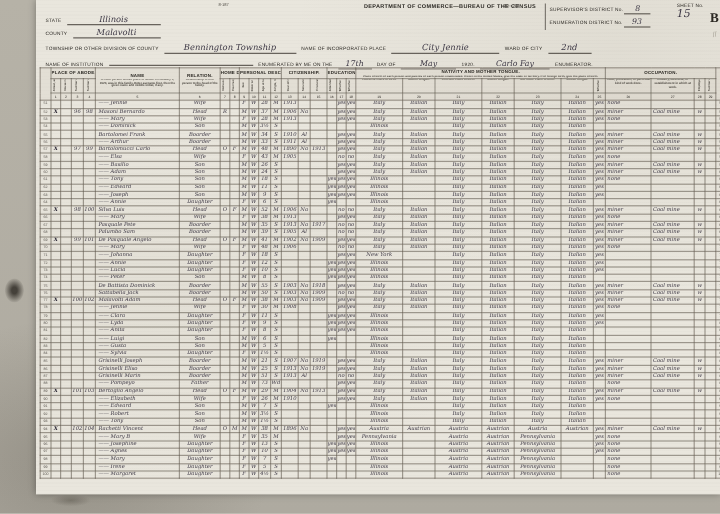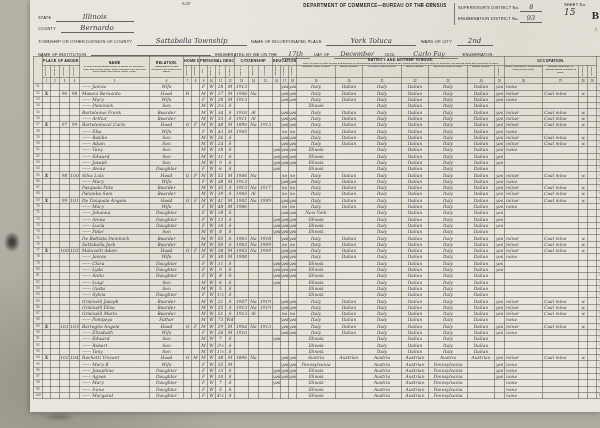--- a/index.html
+++ b/index.html
@@ -62,37 +62,37 @@
     <div class="formno">8-187</div>
     <div class="formref">20—278</div>
     <div class="dept">DEPARTMENT OF COMMERCE—BUREAU OF THE CENSUS</div>
 
     <div class="hrow" style="left:8px;top:5px;">
       <span class="lbl">STATE</span>
       <span class="fill hand" style="width:78px;font-size:7px;">Illinois</span>
     </div>
     <div class="hrow" style="left:8px;top:16px;">
       <span class="lbl">COUNTY</span>
-      <span class="fill hand" style="width:73px;font-size:7px;">Bernardo</span>
+      <span class="fill hand" style="width:73px;font-size:7px;">Malavolti</span>
     </div>
     <div class="hrow" style="left:8px;top:29px;">
       <span class="lbl">TOWNSHIP OR OTHER DIVISION OF COUNTY</span>
-      <span class="fill hand" style="width:110px;font-size:7px;">Sattabella Township</span>
+      <span class="fill hand" style="width:110px;font-size:7px;">Bennington Township</span>
       <span class="lbl">NAME OF INCORPORATED PLACE</span>
-      <span class="fill hand" style="width:90px;font-size:7px;">York Toluca</span>
+      <span class="fill hand" style="width:90px;font-size:7px;">City Jennie</span>
       <span class="lbl">WARD OF CITY</span>
       <span class="fill hand" style="width:36px;font-size:7px;font-style:italic;">2nd</span>
     </div>
     <div class="hrow" style="left:8px;top:42px;">
       <span class="lbl">NAME OF INSTITUTION</span>
       <span class="fill" style="width:120px;"></span>
       <span class="lbl">ENUMERATED BY ME ON THE</span>
       <span class="fill hand" style="width:28px;font-size:6.5px;">17th</span>
       <span class="lbl">DAY OF</span>
-      <span class="fill hand" style="width:46px;font-size:6.5px;">December</span>
+      <span class="fill hand" style="width:46px;font-size:6.5px;">May</span>
       <span class="lbl">1920.</span>
       <span class="fill hand" style="width:58px;font-size:6.5px;">Carlo Fay</span>
       <span class="lbl">ENUMERATOR.</span>
     </div>
 
     <div class="rbox">
       <div class="line">
         <span class="lbl">SUPERVISOR'S DISTRICT No.</span>
         <span class="fill hand" style="width:22px;font-size:6.5px;">8</span>
       </div>

